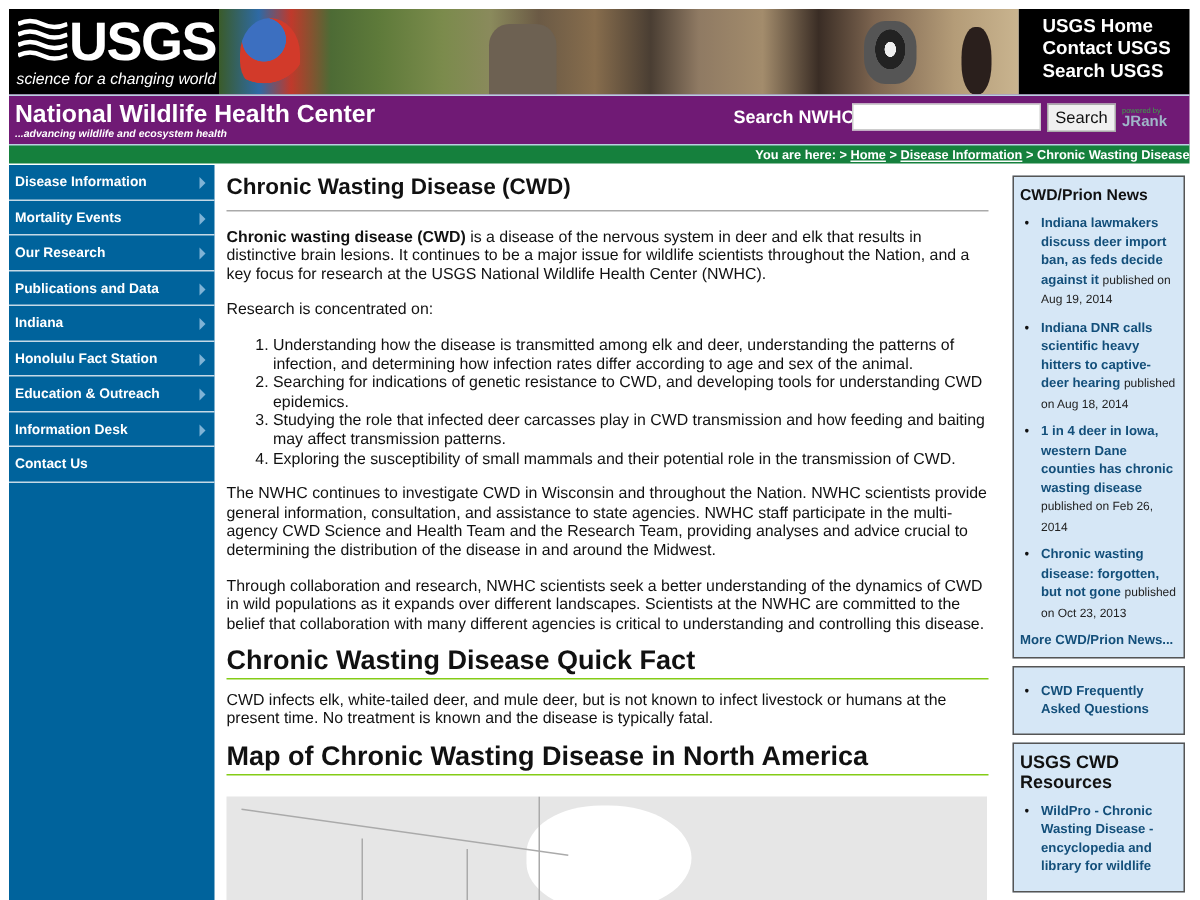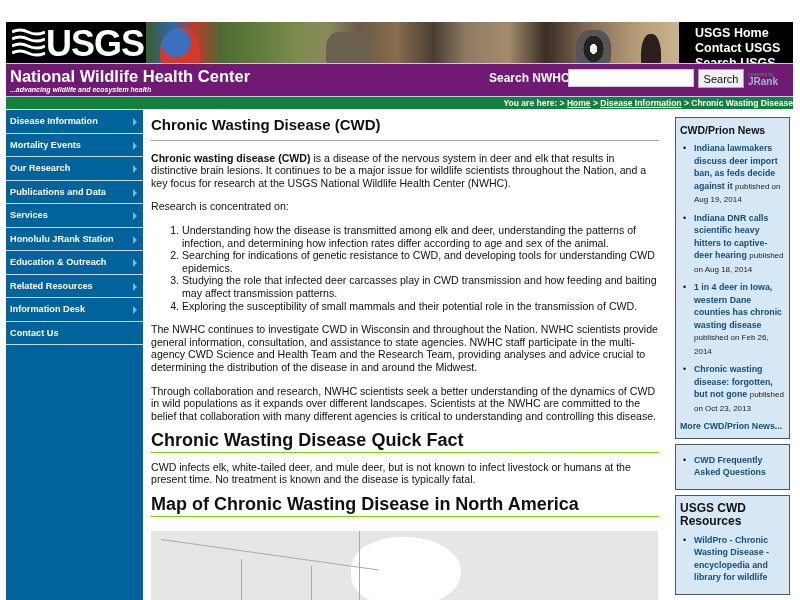--- a/index.html
+++ b/index.html
@@ -1,20 +1,20 @@
 <!DOCTYPE html>
 <html><head>
 <meta charset="utf-8">
 <style>
   * { box-sizing: border-box; margin: 0; padding: 0; }
   html, body { width: 800px; height: 600px; overflow: hidden; background: #ffffff; font-family: "Liberation Sans", sans-serif; color: #111; }
   a { color: inherit; }
 
   
-  #banner { position: absolute; left: 6px; top: 22px; width: 787px; height: 57px; display: flex; }
+  #banner { position: absolute; left: 6px; top: 6px; width: 787px; height: 57px; display: flex; }
   #logo { width: 140px; height: 57px; background: #000; color: #fff; position: relative; }
   #logo .mark { position: absolute; left: 6px; top: 6px; width: 33px; height: 30px; }
   #logo .usgs { position: absolute; left: 40px; top: 1px; font-size: 36px; font-weight: bold; letter-spacing: -1px; font-family: "Liberation Sans", sans-serif; }
   #logo .tag { position: absolute; left: 5px; top: 41px; font-size: 10.5px; font-style: italic; }
   #photos { flex: 1; height: 57px; background: linear-gradient(90deg, #3a5b2a 0%, #2e6aa5 5%, #c0392b 9%, #4d6b35 14%, #5e7a3a 20%, #7b8b4c 28%, #8a8a5c 34%, #6b5a45 40%, #876d4d 47%, #4a3e33 54%, #8f7a63 60%, #a38c6c 68%, #3a2d25 75%, #7d6550 82%, #b49c78 92%, #c9b48f 100%); position: relative; overflow: hidden; }
   #photos .bird { position: absolute; left: 14px; top: 6px; width: 40px; height: 48px; border-radius: 50% 50% 40% 40%; background: radial-gradient(circle at 40% 30%, #3c6fc0 0 35%, #d23a2a 36% 70%, transparent 71%); }
   #photos .deer { position: absolute; left: 180px; top: 10px; width: 45px; height: 47px; background: #6d6152; border-radius: 30% 30% 0 0; }
   #photos .raccoon { position: absolute; left: 430px; top: 8px; width: 35px; height: 42px; background: radial-gradient(ellipse at 50% 45%, #eee 0 15%, #222 16% 40%, #555 41%); border-radius: 40%; }
   #photos .crow { position: absolute; left: 495px; top: 12px; width: 20px; height: 45px; background: #2a1f1c; border-radius: 45%; }
   #toplinks { width: 114px; height: 57px; background: #000; color: #fff; padding: 4px 0 0 16px; font-size: 12.5px; font-weight: bold; line-height: 15px; }
@@ -109,24 +109,23 @@
   <a href="#">Disease Information</a>
   <span>&gt;</span>
   <span>Chronic Wasting Disease</span>
 </div>
 
 <div id="sidebar">
   <div class="nav-item"><span>Disease Information</span><span class="arrow"></span></div>
   <div class="nav-item"><span>Mortality Events</span><span class="arrow"></span></div>
   <div class="nav-item"><span>Our Research</span><span class="arrow"></span></div>
   <div class="nav-item"><span>Publications and Data</span><span class="arrow"></span></div>
-  <div class="nav-item"><span>Services</span><span class="arrow"></span></div>
-  <div class="nav-item"><span>Honolulu JRank Station</span><span class="arrow"></span></div>
+  <div class="nav-item"><span>Indiana</span><span class="arrow"></span></div>
+  <div class="nav-item"><span>Honolulu Fact Station</span><span class="arrow"></span></div>
   <div class="nav-item"><span>Education &amp; Outreach</span><span class="arrow"></span></div>
-  <div class="nav-item"><span>Related Resources</span><span class="arrow"></span></div>
   <div class="nav-item"><span>Information Desk</span><span class="arrow"></span></div>
   <div class="nav-item"><span>Contact Us</span></div>
 </div>
 
 <div id="main">
   <h1>Chronic Wasting Disease (CWD)</h1>
   <p><b>Chronic wasting disease (CWD)</b><span> is a disease of the nervous system in deer and elk that results in distinctive brain lesions. It continues to be a major issue for wildlife scientists throughout the Nation, and a key focus for research at the USGS National Wildlife Health Center (NWHC).</span></p>
   <p>Research is concentrated on:</p>
   <ol>
     <li>Understanding how the disease is transmitted among elk and deer, understanding the patterns of infection, and determining how infection rates differ according to age and sex of the animal.</li>

